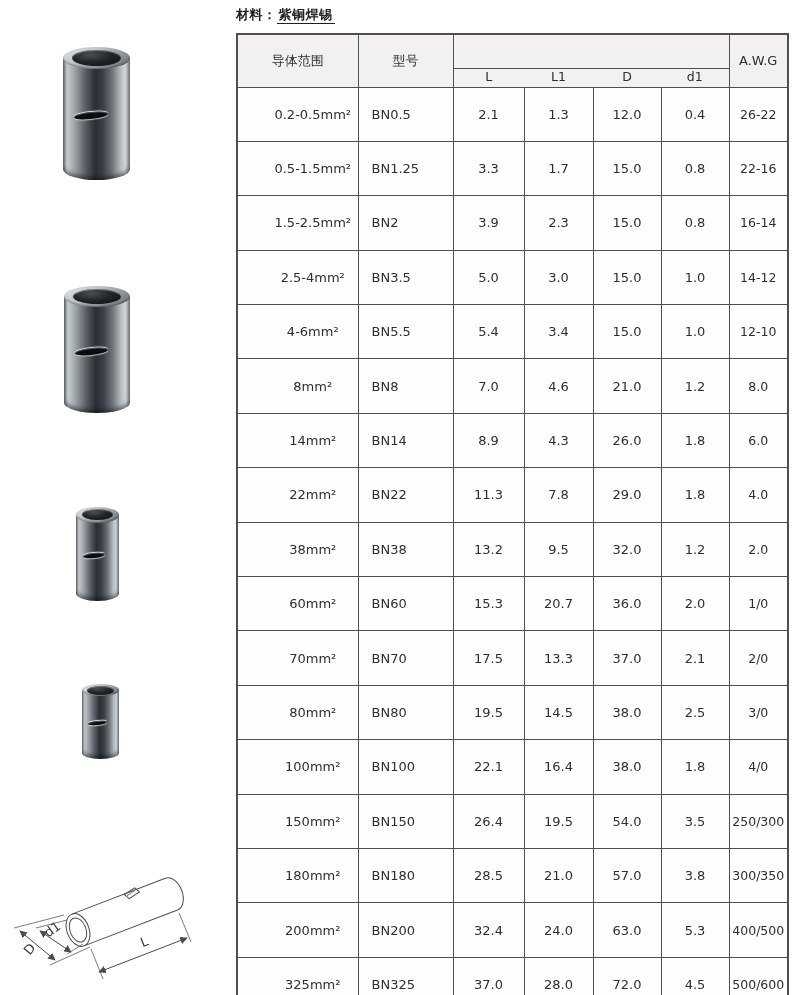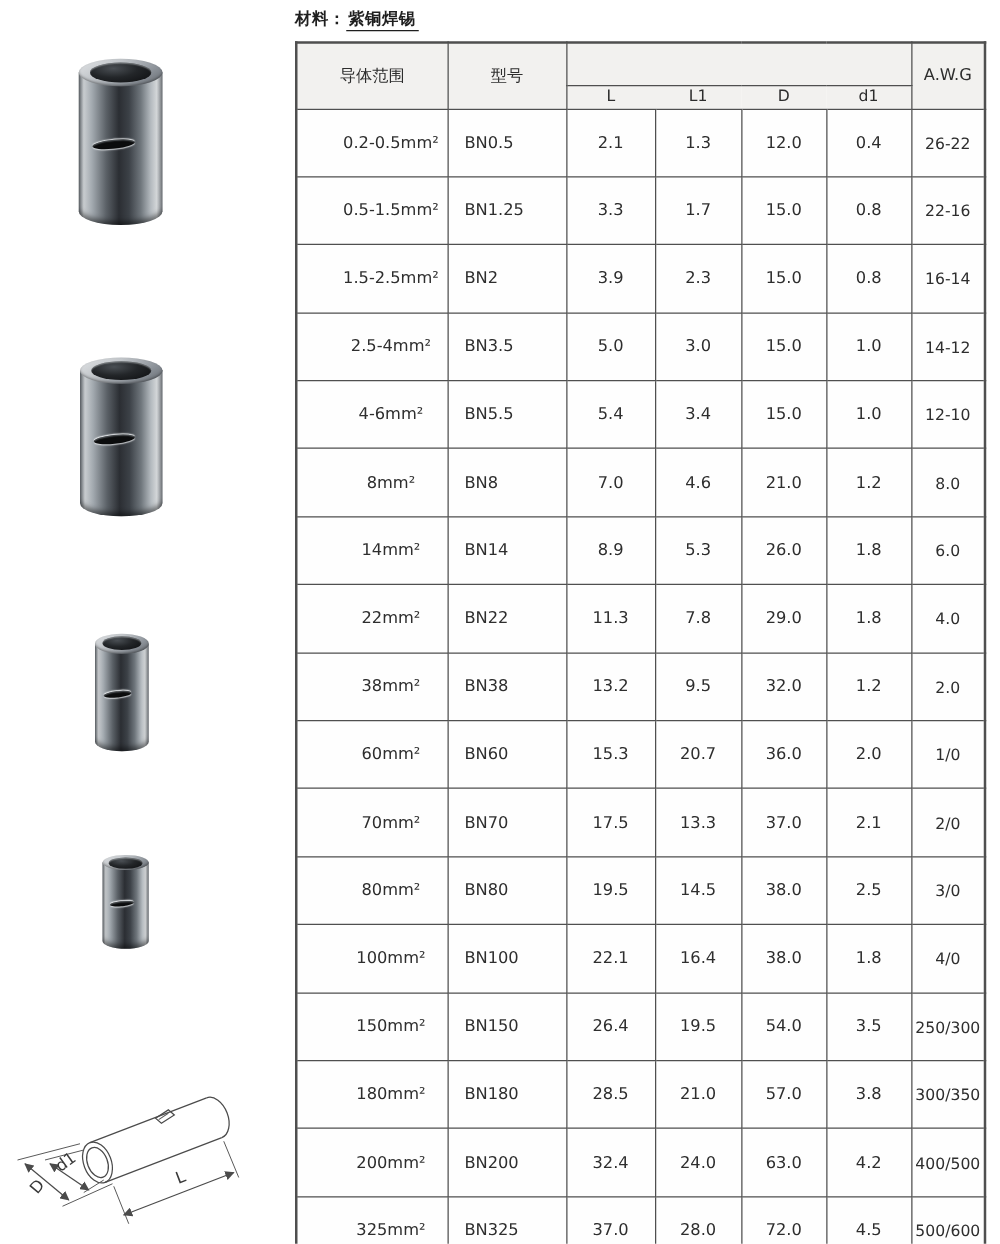--- a/index.html
+++ b/index.html
@@ -254,21 +254,21 @@
           <td class="c-num">7.0</td>
           <td class="c-num">4.6</td>
           <td class="c-num">21.0</td>
           <td class="c-num">1.2</td>
           <td class="c-awg">8.0</td>
         </tr>
         <tr>
           <td class="c-range">14mm²</td>
           <td class="c-model">BN14</td>
           <td class="c-num">8.9</td>
-          <td class="c-num">5.3</td>
+          <td class="c-num">4.3</td>
           <td class="c-num">26.0</td>
           <td class="c-num">1.8</td>
           <td class="c-awg">6.0</td>
         </tr>
         <tr>
           <td class="c-range">22mm²</td>
           <td class="c-model">BN22</td>
           <td class="c-num">11.3</td>
           <td class="c-num">7.8</td>
           <td class="c-num">29.0</td>
@@ -337,21 +337,21 @@
           <td class="c-num">57.0</td>
           <td class="c-num">3.8</td>
           <td class="c-awg">300/350</td>
         </tr>
         <tr>
           <td class="c-range">200mm²</td>
           <td class="c-model">BN200</td>
           <td class="c-num">32.4</td>
           <td class="c-num">24.0</td>
           <td class="c-num">63.0</td>
-          <td class="c-num">4.2</td>
+          <td class="c-num">5.3</td>
           <td class="c-awg">400/500</td>
         </tr>
         <tr>
           <td class="c-range">325mm²</td>
           <td class="c-model">BN325</td>
           <td class="c-num">37.0</td>
           <td class="c-num">28.0</td>
           <td class="c-num">72.0</td>
           <td class="c-num">4.5</td>
           <td class="c-awg">500/600</td>

